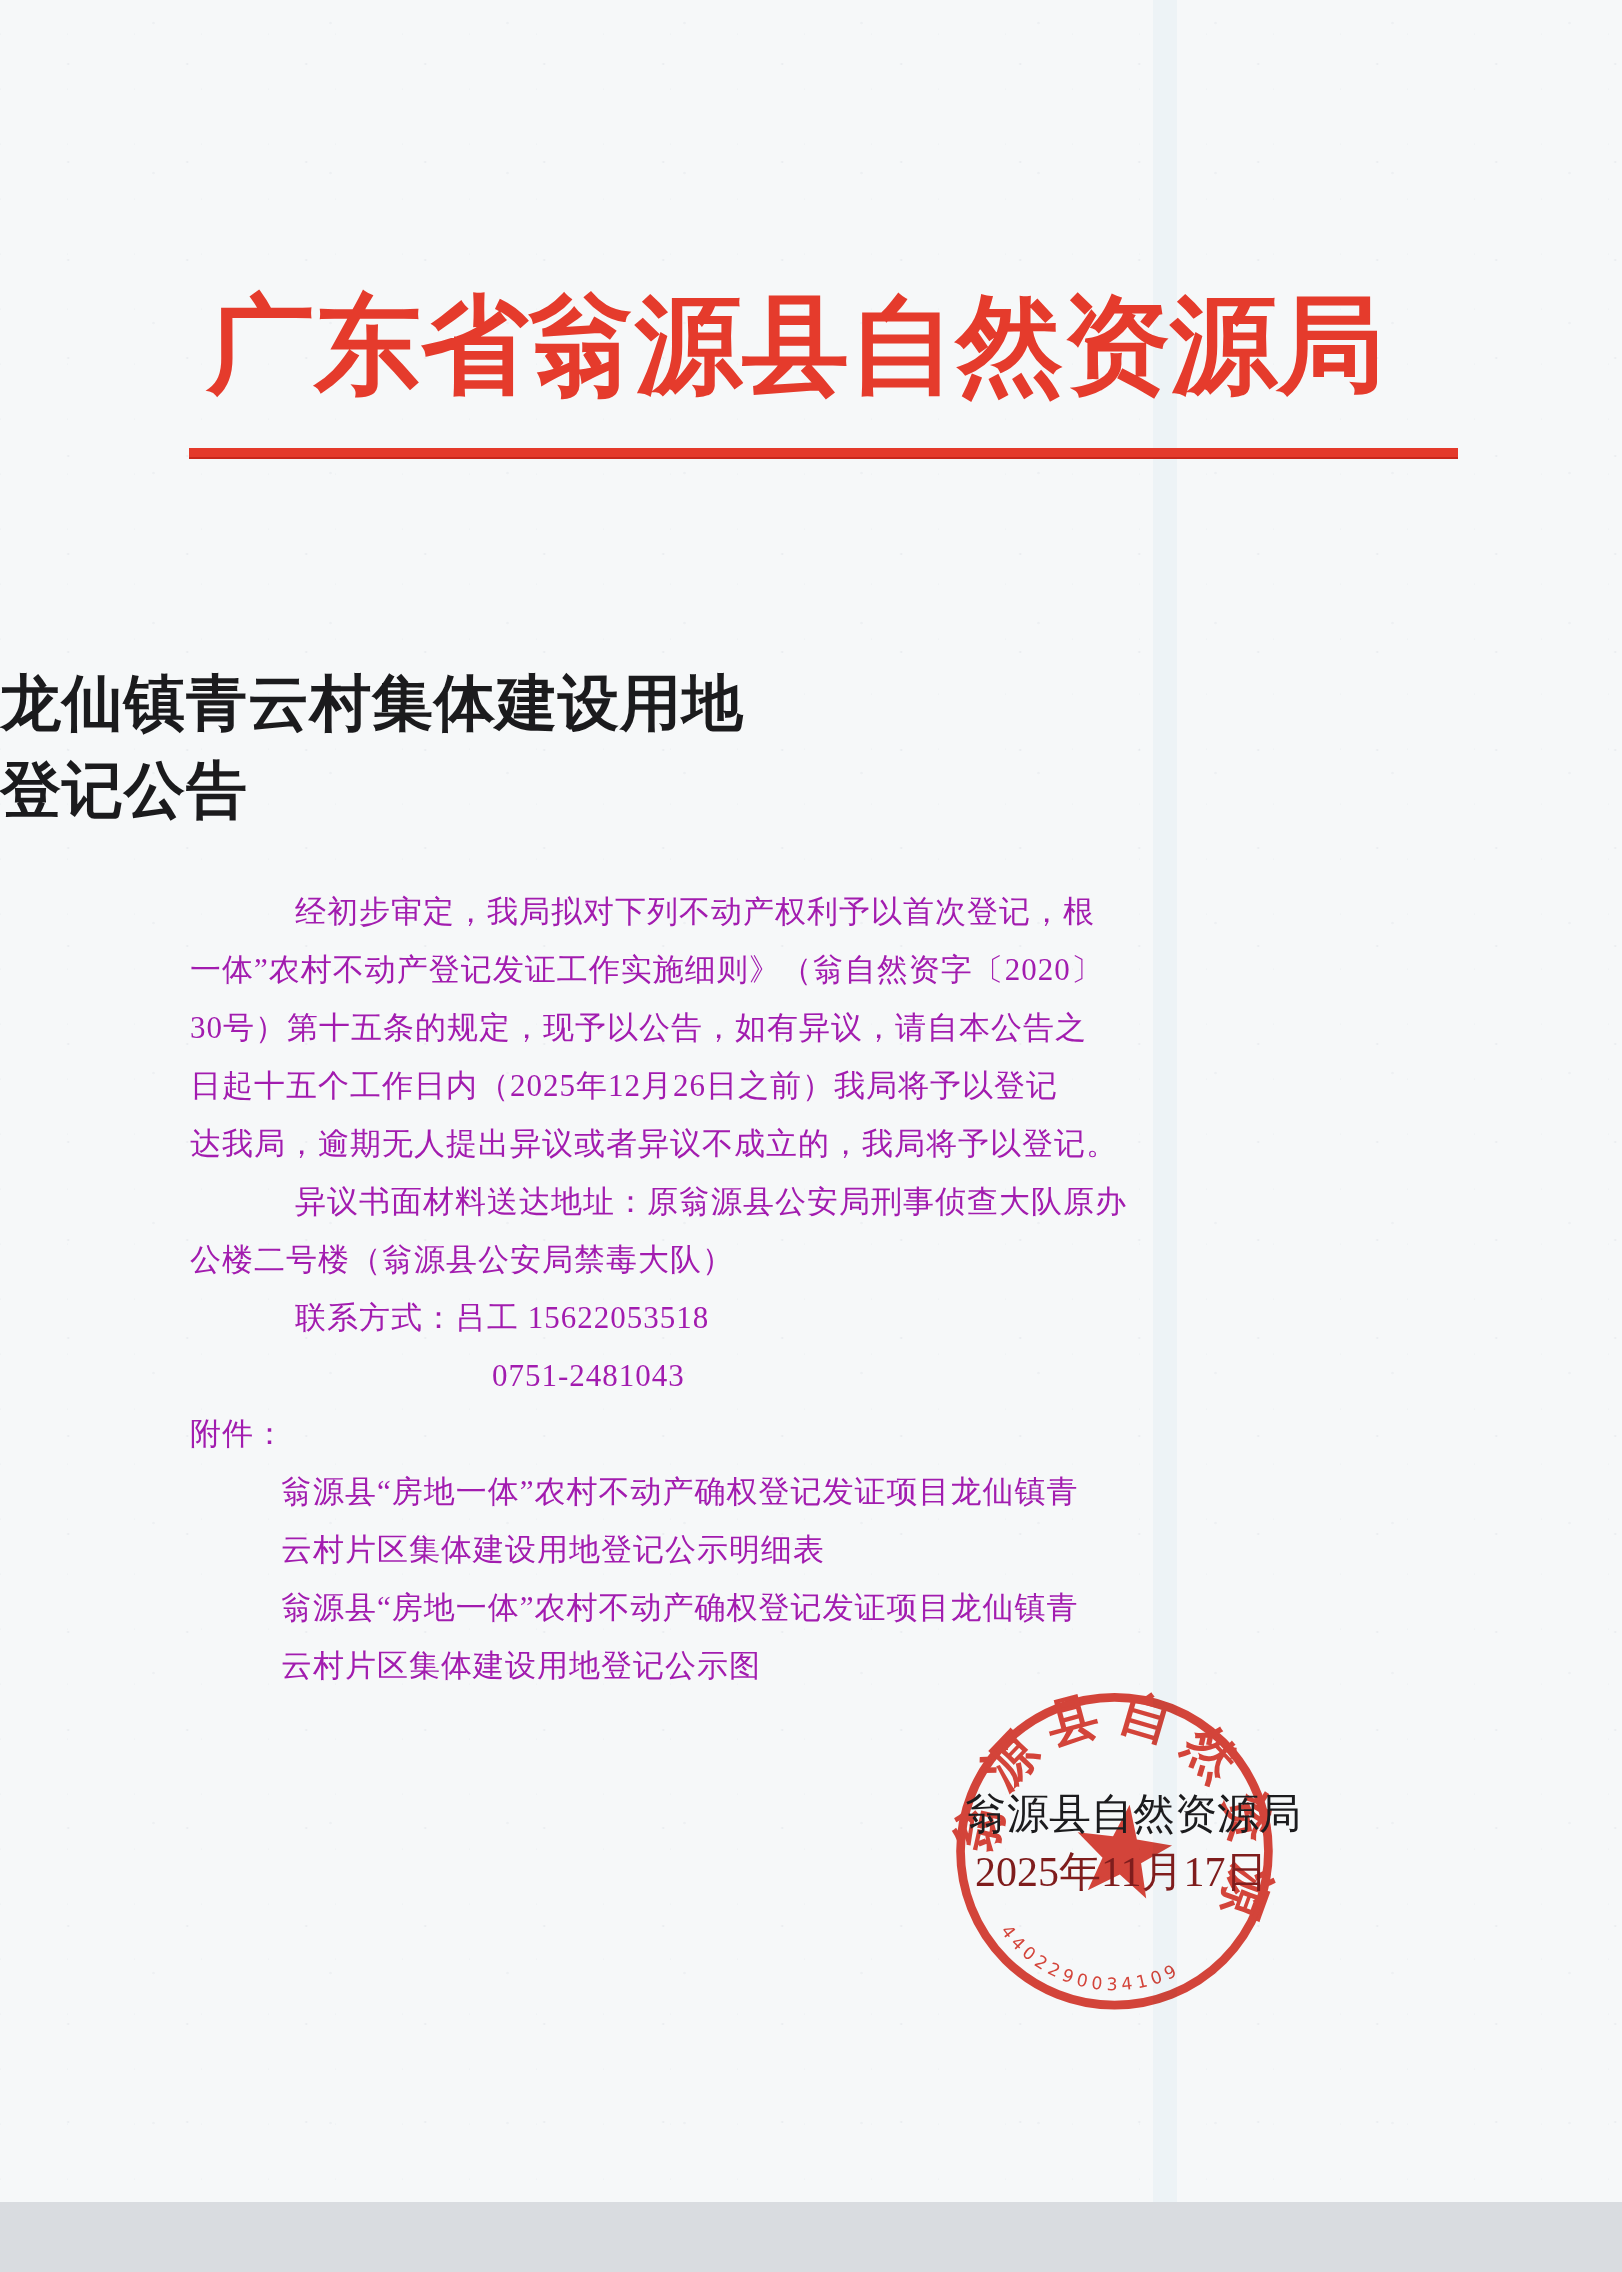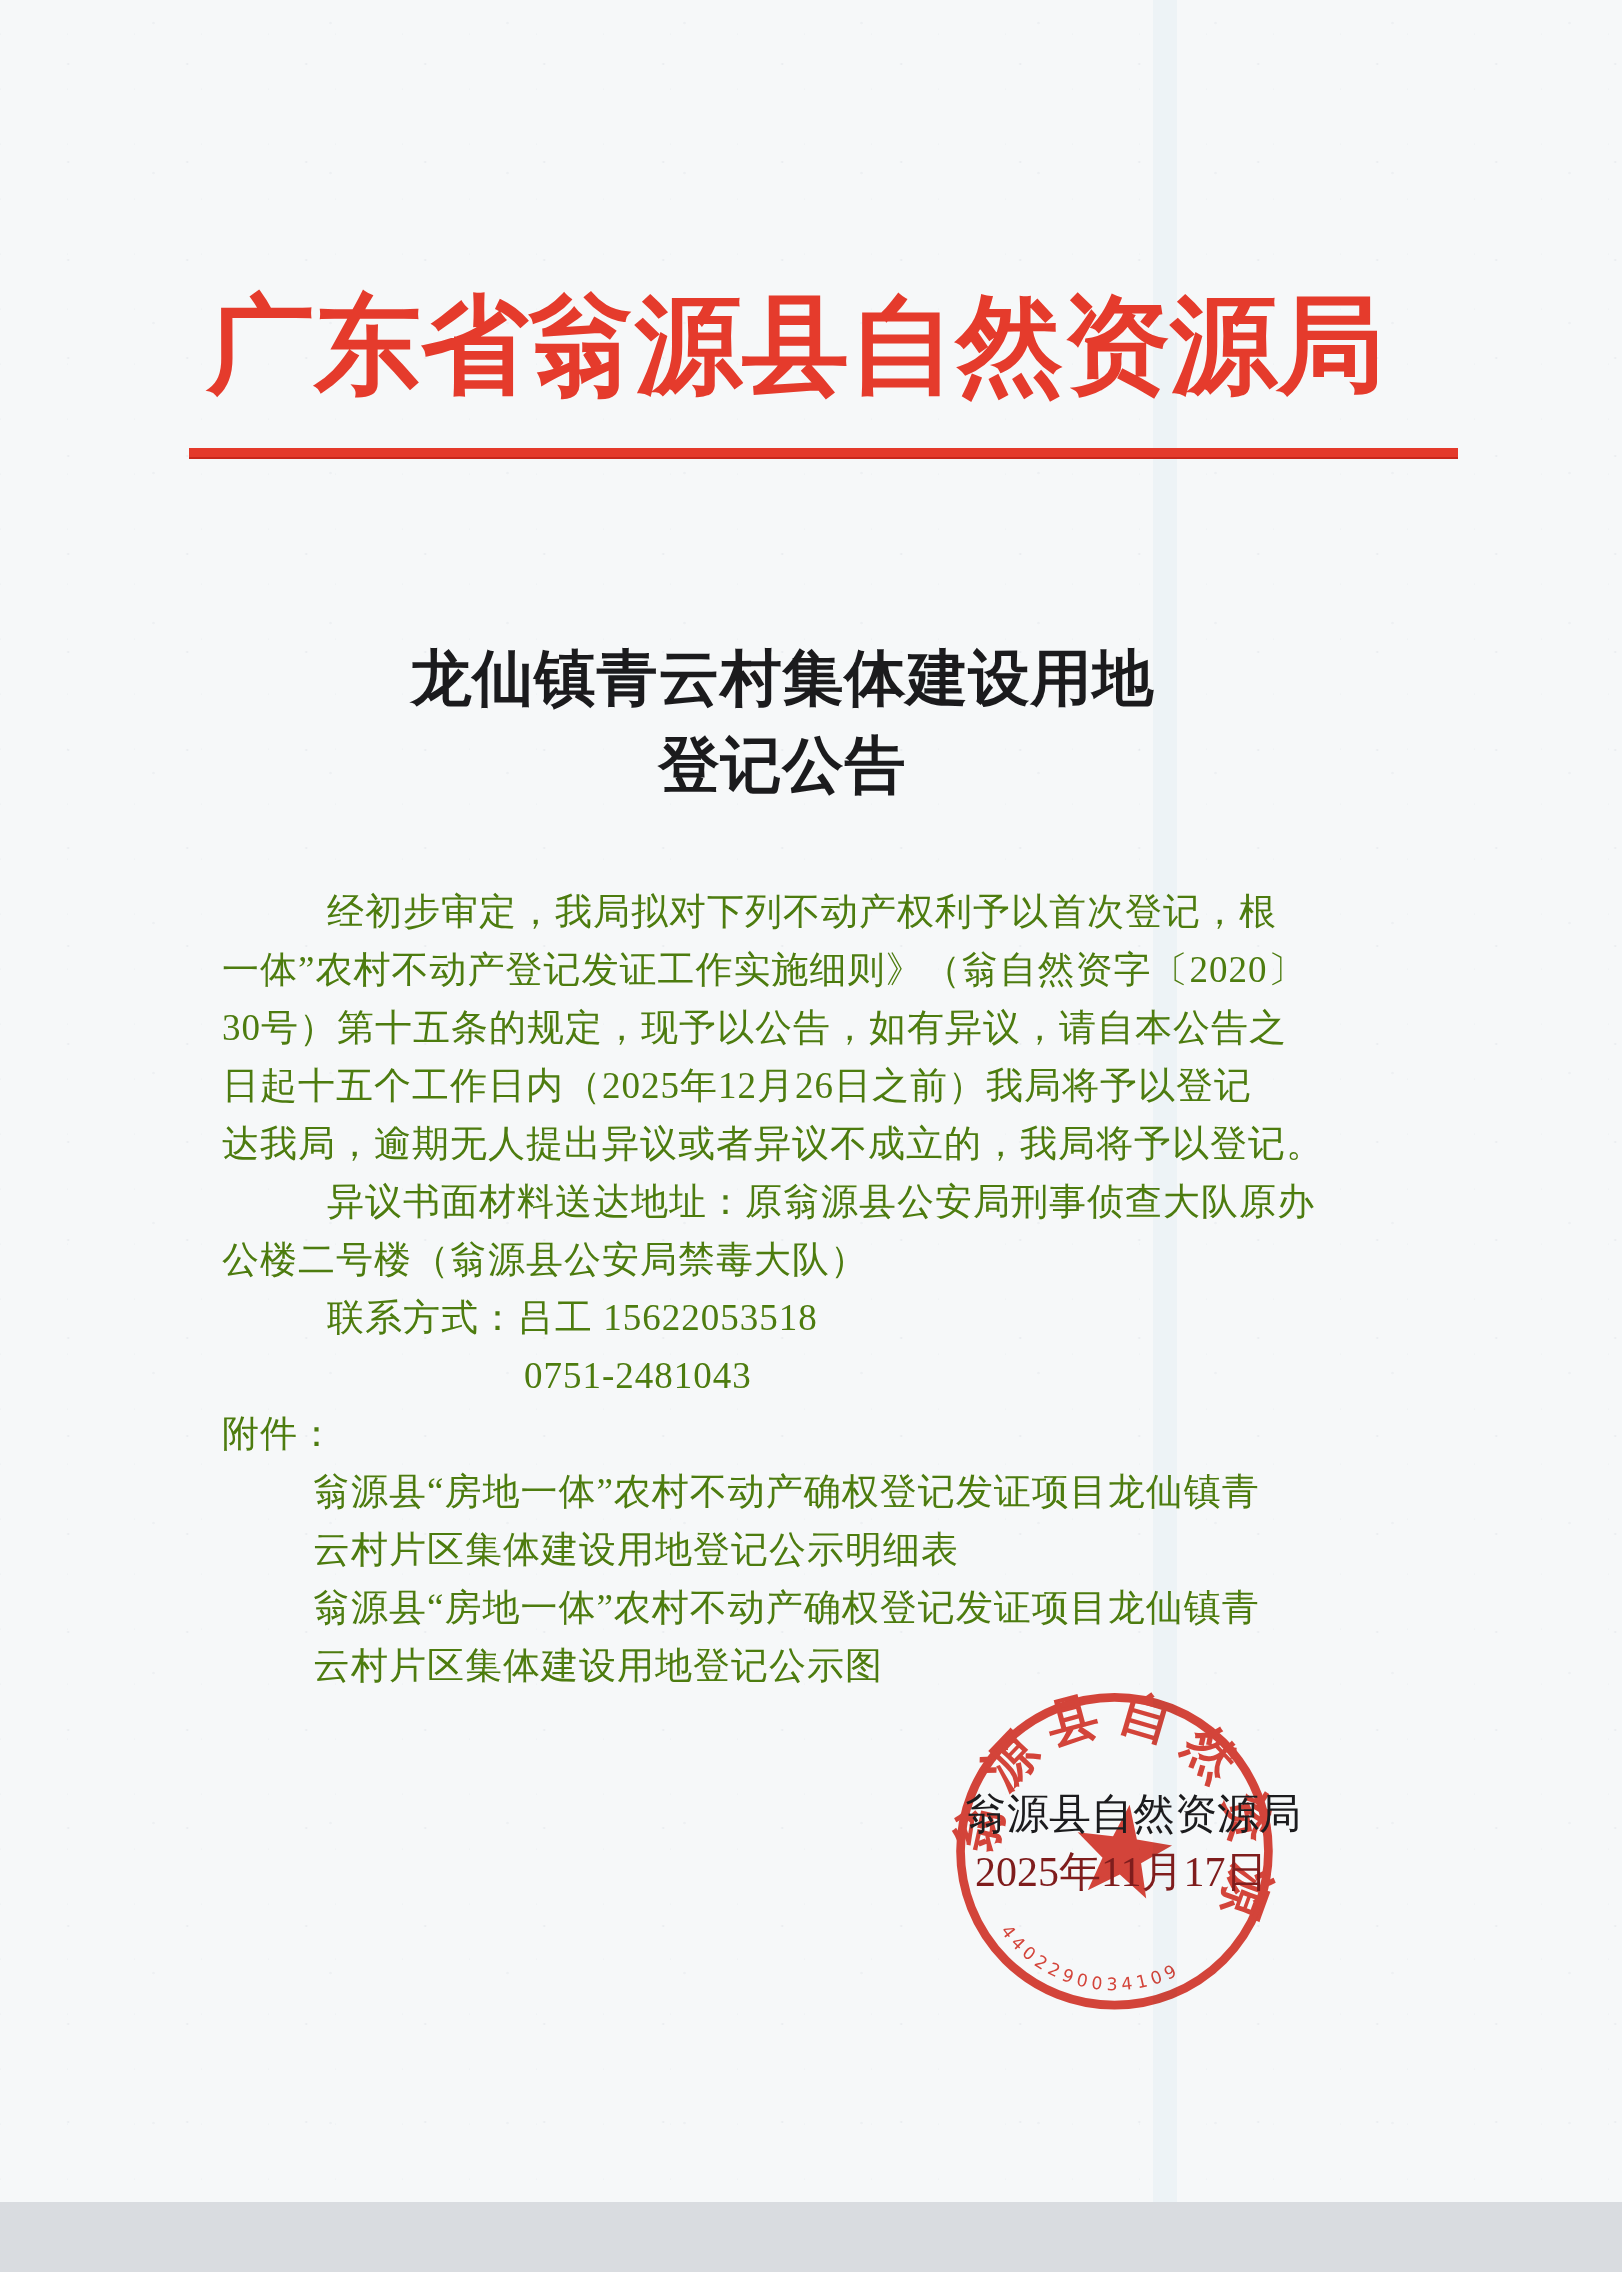--- a/index.html
+++ b/index.html
@@ -29,30 +29,30 @@
     position:absolute;top:280px;left:0;width:1591px;
     text-align:center;
     font-size:107px;line-height:133px;font-weight:bold;
     color:#e53b2c;white-space:nowrap;
   }
   .red-rule{
     position:absolute;left:189px;top:448px;width:1269px;height:8.7px;
     background:#e43a2b;border-bottom:2px solid #c8281c;
   }
   .doc-title{
-    position:absolute;top:635px;left:0;width:1565px;
-    text-align:center;
+    position:absolute;top:660px;left:0;width:1565px;
+    text-align:left;
     font-family:"Liberation Sans","DejaVu Sans",sans-serif;
     font-size:61px;line-height:87px;font-weight:bold;
     color:#1b1b1d;letter-spacing:1px;
   }
   .body-text{
-    position:absolute;left:222px;top:883px;width:1269px;
-    font-size:37px;line-height:58px;letter-spacing:1px;
-    color:#4d7c0f;
+    position:absolute;left:190px;top:883px;width:1269px;
+    font-size:31px;line-height:58px;letter-spacing:1px;
+    color:#a21caf;
   }
   .line{white-space:nowrap;}
   .ind-2{padding-left:105px;}
   .ind-a{padding-left:91px;}
   .ind-phone{padding-left:302px;}
   .sig-org{
     position:absolute;left:965px;top:1793px;
     font-size:42px;line-height:42px;color:#1c1c1e;white-space:nowrap;z-index:3;
   }
   .sig-date{

